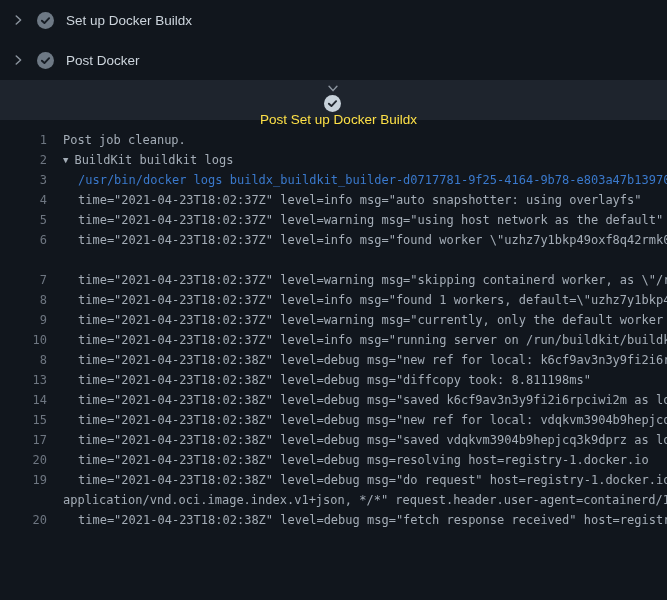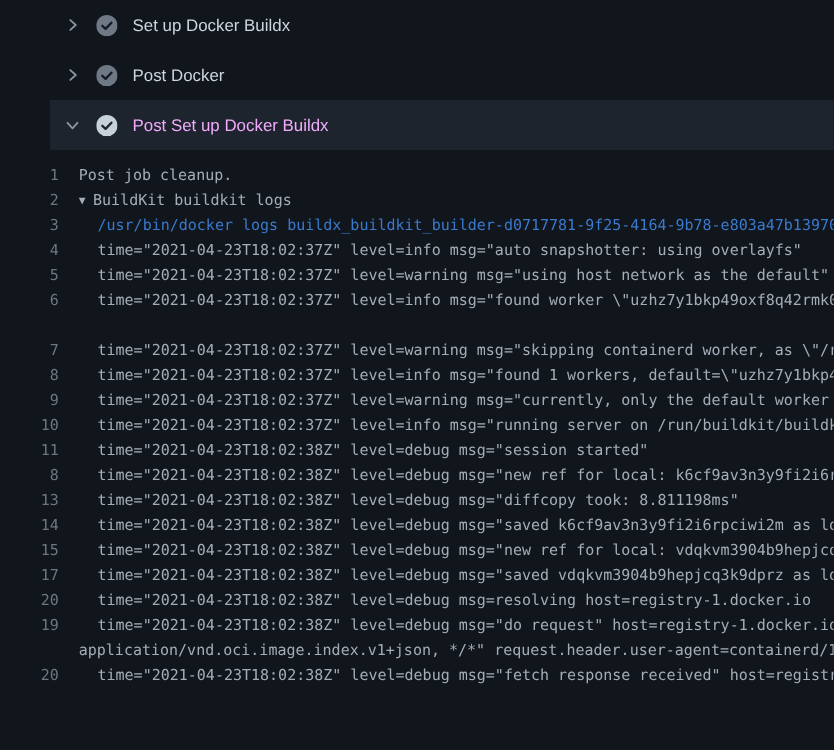--- a/index.html
+++ b/index.html
@@ -6,23 +6,23 @@
   body{
     width:667px;height:600px;overflow:hidden;
     background:#11161d;
     font-family:"Liberation Sans", sans-serif;
   }
   
   .steps{width:100%;}
   .step{
     height:40px;display:flex;align-items:center;
     padding-left:10px;box-sizing:border-box;
-    color:#cdd5dd;font-size:13.5px;cursor:pointer;margin-left:40px;
+    color:#cdd5dd;font-size:13.5px;cursor:pointer;
   }
-  .step.expanded{background:#1e242d;color:#f0abfc;}
+  .step.expanded{background:#1e242d;color:#fde047;flex-direction:column;}
   .chev{width:15px;height:15px;flex:none;margin-right:12px;display:flex;align-items:center;justify-content:center;}
   .chev svg{display:block;}
   .check{width:17px;height:17px;flex:none;margin-right:12px;}
   .check svg{display:block;}
   .slabel{white-space:nowrap;}
   
   .log{
     padding-top:10px;
     font-family:"DejaVu Sans Mono","Liberation Mono",monospace;
     font-size:12px;color:#a4adb7;
@@ -137,24 +137,20 @@
   <div class="line ind1">
     <span class="ln">9</span>
     <span class="lt"><span class="txt">time="2021-04-23T18:02:37Z" level=warning msg="currently, only the default worker ca</span></span>
   </div>
 
   <div class="line ind1">
     <span class="ln">10</span>
     <span class="lt"><span class="txt">time="2021-04-23T18:02:37Z" level=info msg="running server on /run/buildkit/buildkit</span></span>
   </div>
 
-  <div class="line ind1">
-    <span class="ln">11</span>
-    <span class="lt"><span class="txt">time="2021-04-23T18:02:38Z" level=debug msg="session started"</span></span>
-  </div>
 
   <div class="line ind1">
     <span class="ln">8</span>
     <span class="lt"><span class="txt">time="2021-04-23T18:02:38Z" level=debug msg="new ref for local: k6cf9av3n3y9fi2i6rpc</span></span>
   </div>
 
   <div class="line ind1">
     <span class="ln">13</span>
     <span class="lt"><span class="txt">time="2021-04-23T18:02:38Z" level=debug msg="diffcopy took: 8.811198ms"</span></span>
   </div>

